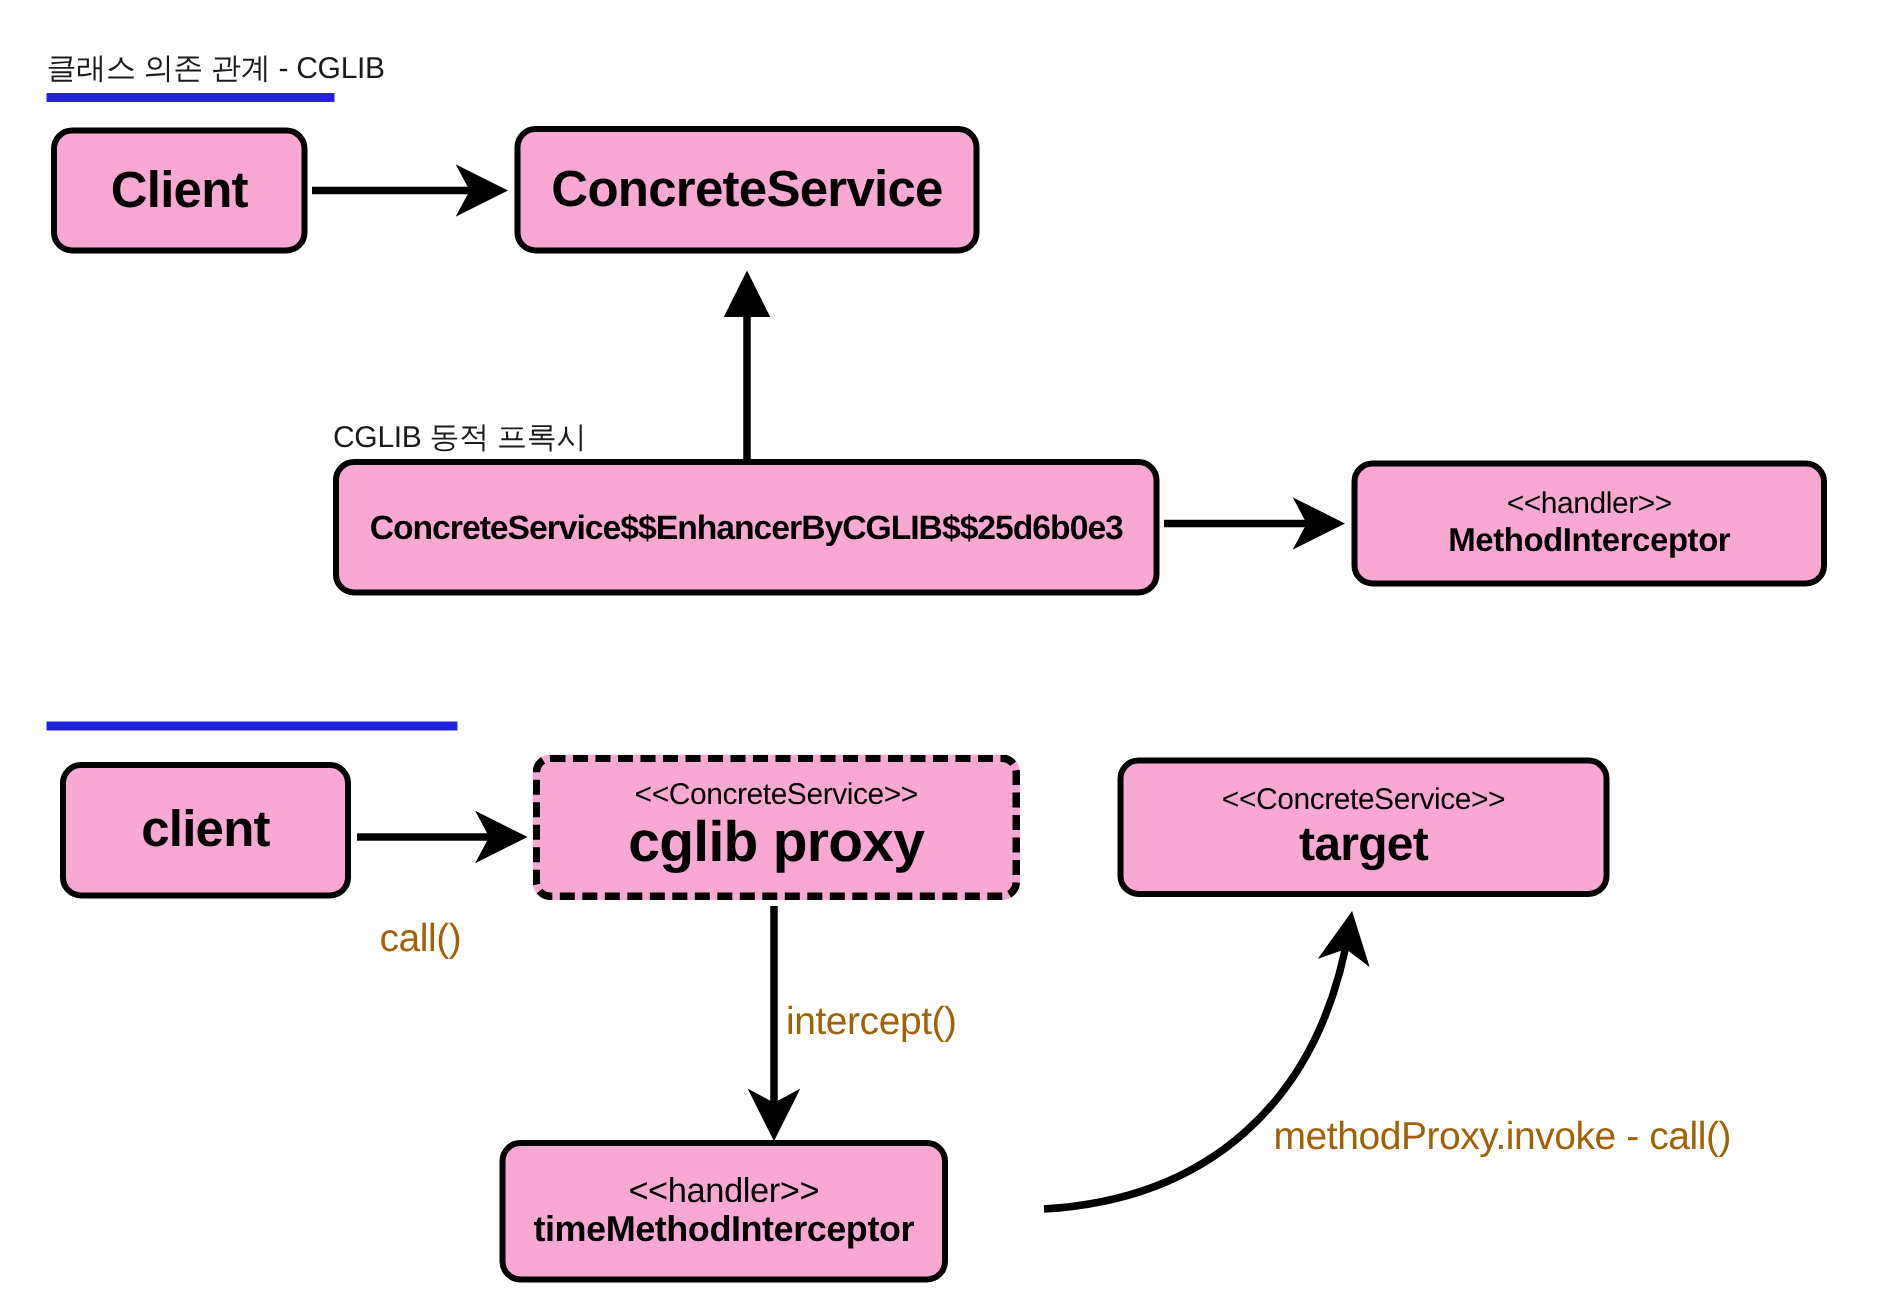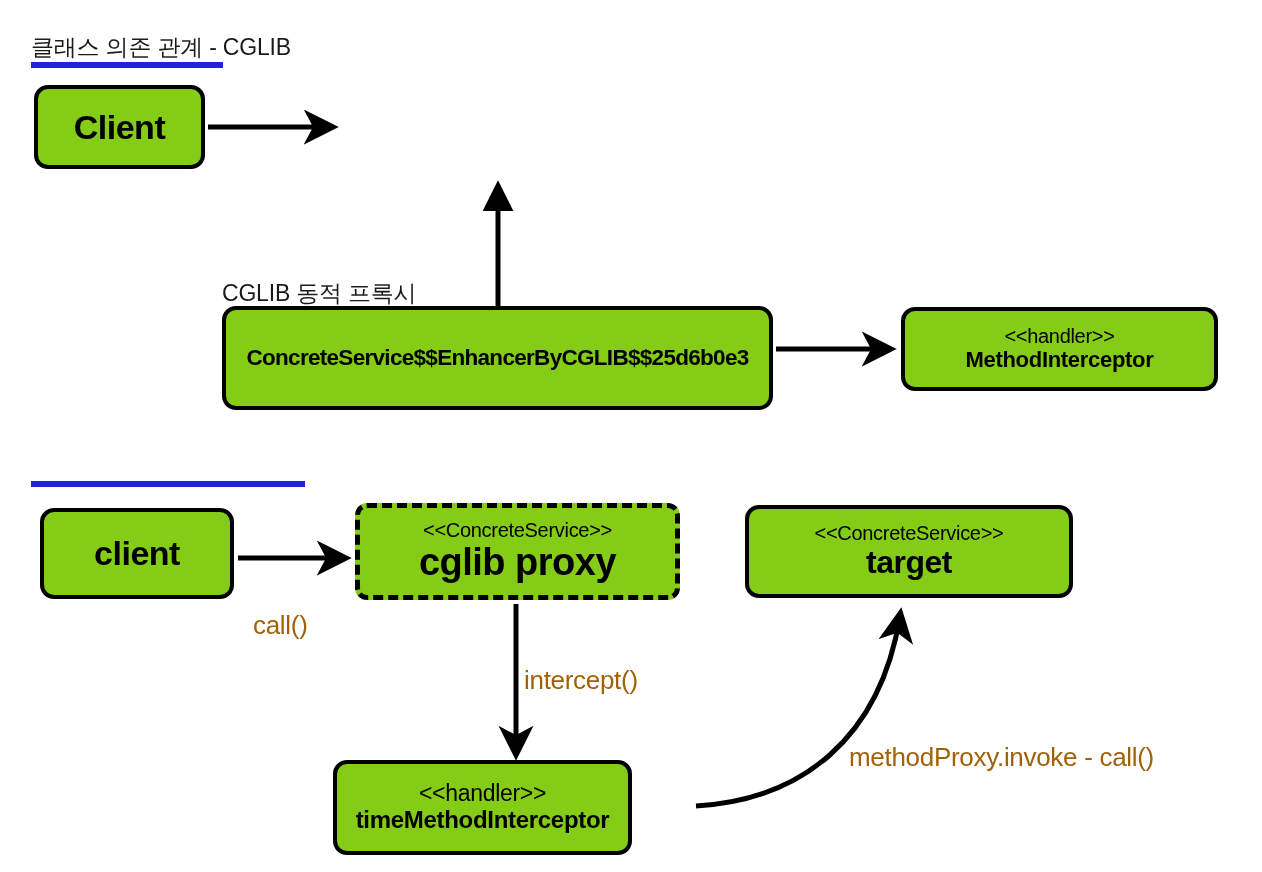--- a/index.html
+++ b/index.html
@@ -13,36 +13,36 @@
   }
   #canvas {
     position: relative;
     width: 1262px;
     height: 872px;
     background: #ffffff;
     overflow: hidden;
   }
   .section-title {
     position: absolute;
-    font-size: 23px;
+    font-size: 20px;
     line-height: 1;
     white-space: nowrap;
     color: #1a1a1a;
     letter-spacing: -0.2px;
     text-align: right;
   }
   .underline {
     position: absolute;
     background: #2222dd;
     height: 6px;
   }
   .node {
     position: absolute;
     box-sizing: border-box;
-    background: #84cc16;
+    background: #f9a8d4;
     border: 4px solid #000000;
     border-radius: 14px;
     display: flex;
     flex-direction: column;
     align-items: center;
     justify-content: center;
     text-align: center;
     color: #000000;
   }
   .node.dashed {
@@ -99,24 +99,27 @@
 
 <div id="canvas">
 
   <div class="section-title" style="left:31px; top:36px;">클래스 의존 관계 - CGLIB</div>
   <div class="underline" style="left:31px; top:62px; width:192px;"></div>
 
   <div class="node" style="left:34px; top:85px; width:171px; height:84px;">
     <span class="single-lg">Client</span>
   </div>
 
+  <div class="node" style="left:343px; top:84px; width:310px; height:85px;">
+    <span class="single-lg">ConcreteService</span>
+  </div>
 
   <div class="section-title" style="left:222px; top:282px;">CGLIB 동적 프록시</div>
 
-  <div class="node" style="left:222px; top:306px; width:551px; height:104px;">
+  <div class="node" style="left:222px; top:306px; width:551px; height:91px;">
     <span class="mono-name">ConcreteService$$EnhancerByCGLIB$$25d6b0e3</span>
   </div>
 
   <div class="node" style="left:901px; top:307px; width:317px; height:84px;">
     <span class="line1">&lt;&lt;handler&gt;&gt;</span>
     <span class="line2">MethodInterceptor</span>
   </div>
 
   <div class="underline" style="left:31px; top:481px; width:274px;"></div>
 

